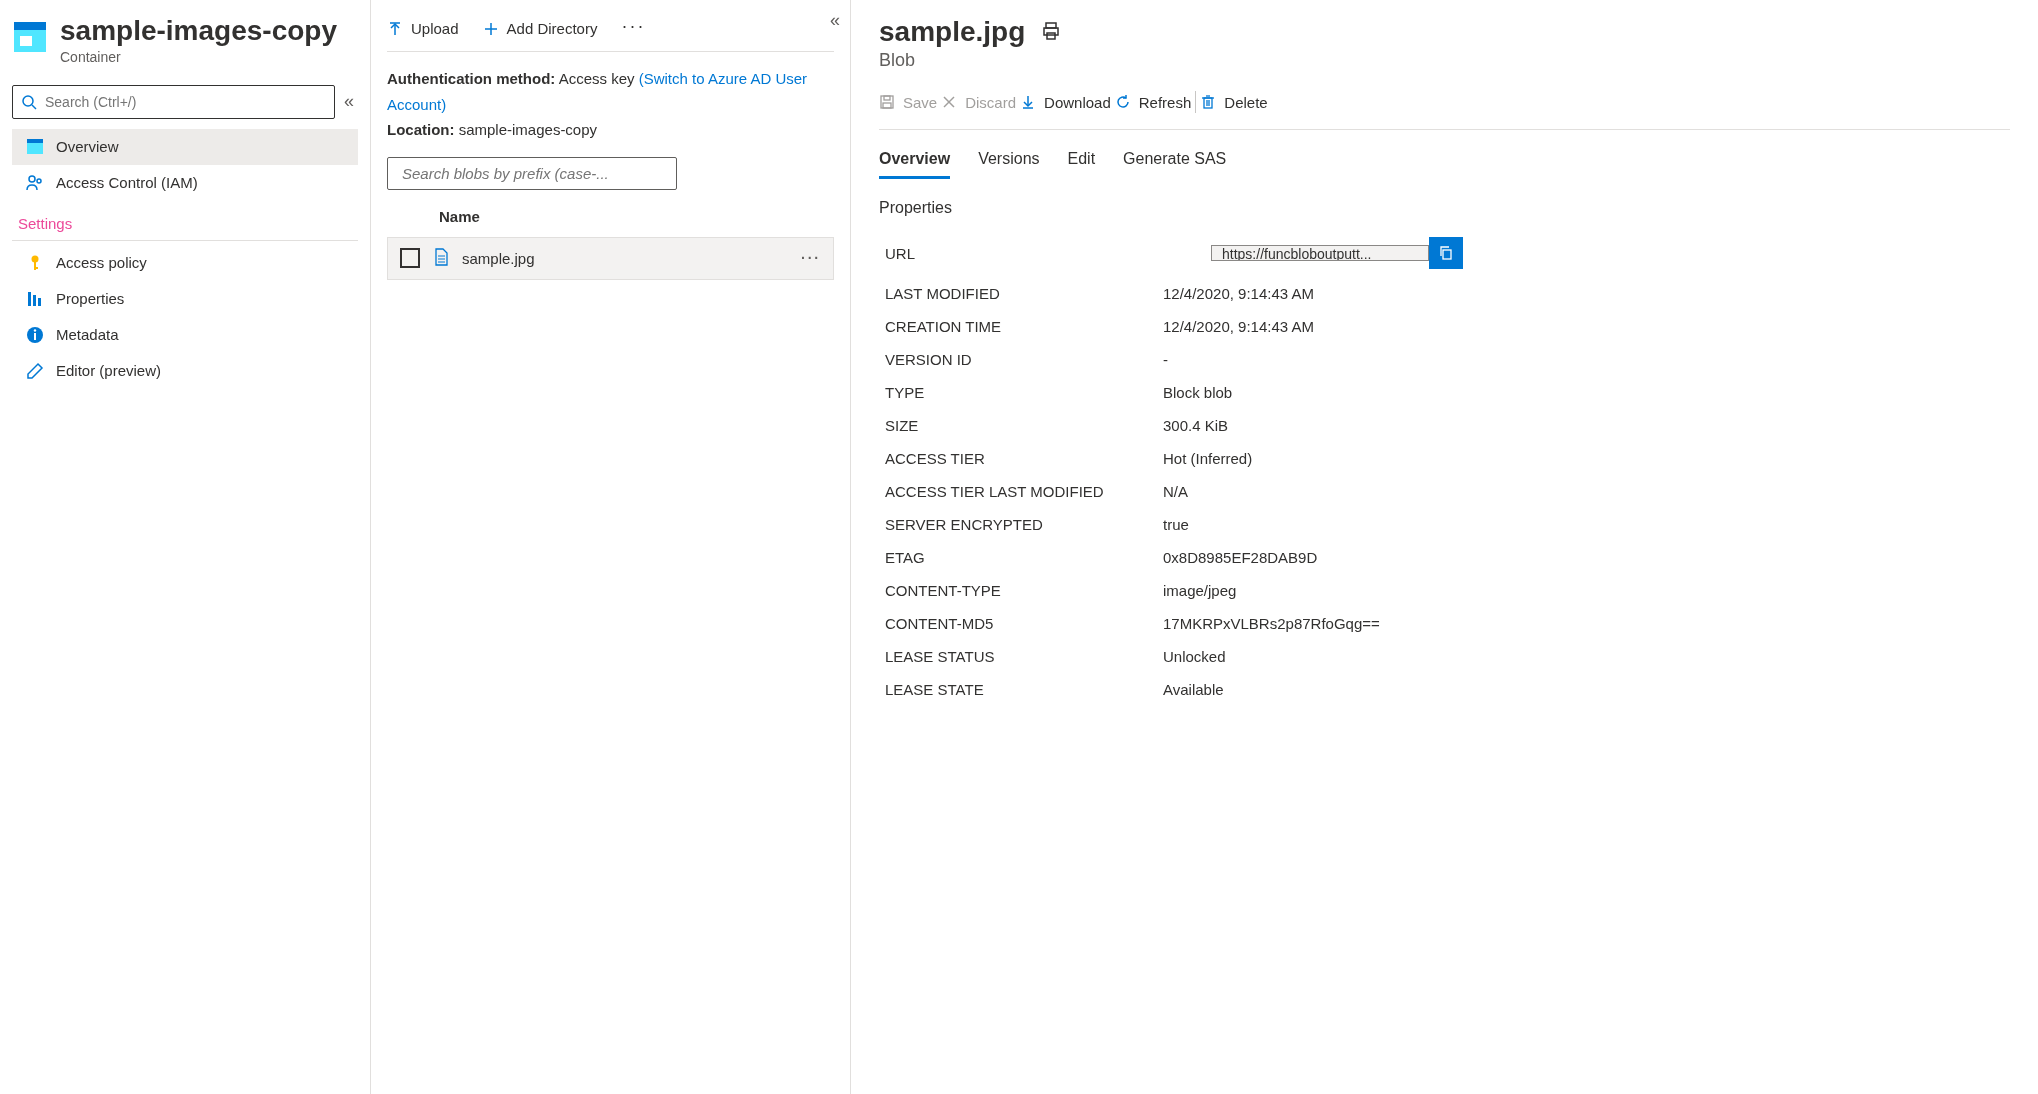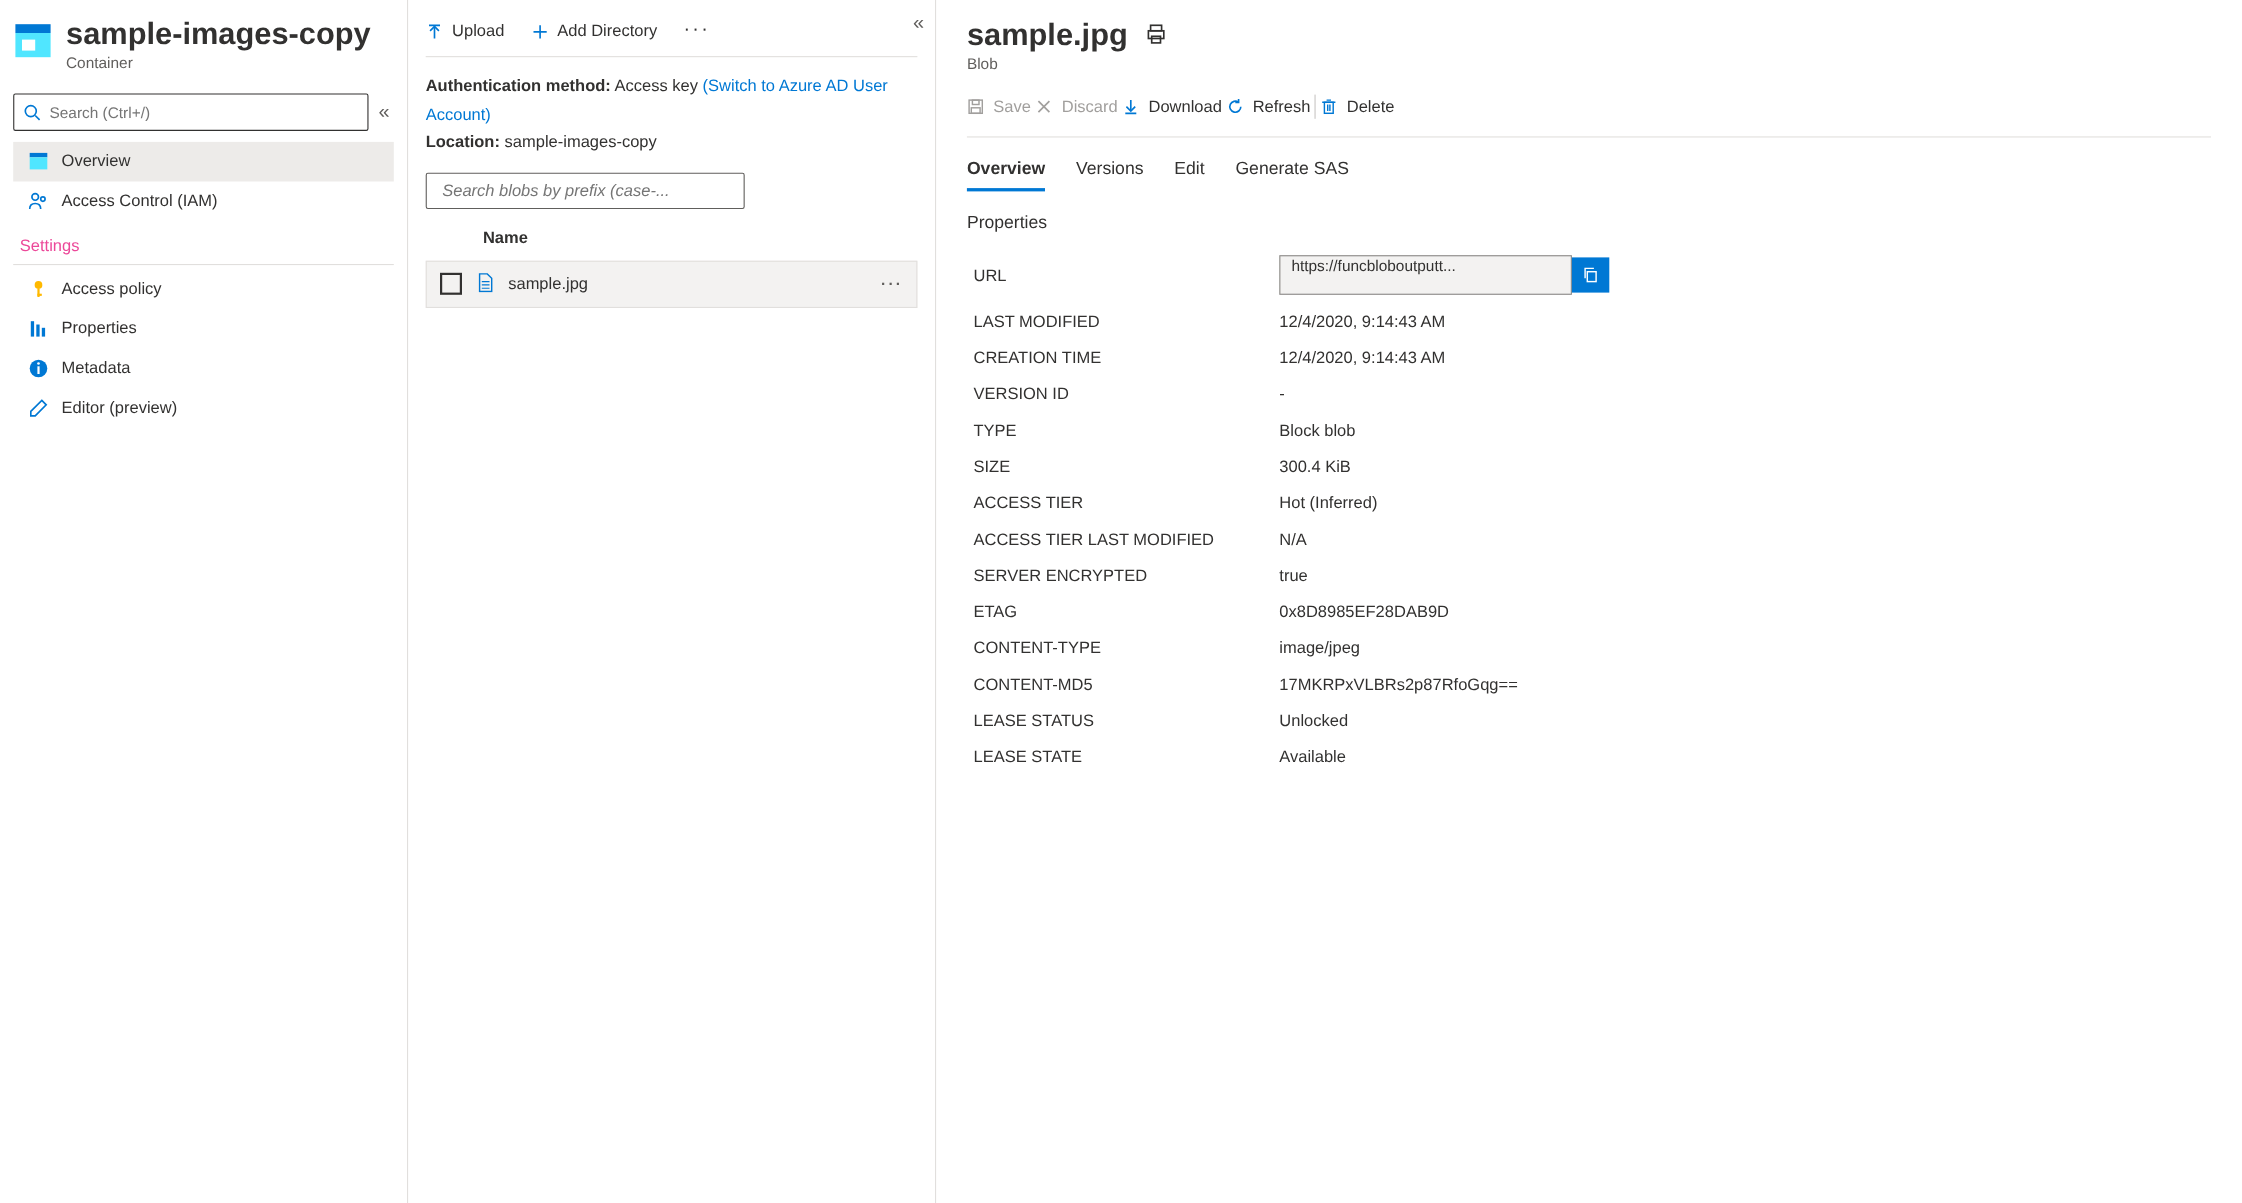--- a/index.html
+++ b/index.html
@@ -48,36 +48,36 @@
     .blob-row { display: flex; align-items: center; padding: 10px 12px; background: #f3f2f1; border: 1px solid #e1dfdd; gap: 12px; }
     .blob-row .cb { width: 20px; height: 20px; border: 2px solid #323130; cursor: pointer; }
     .file-icon { color: #0078d4; }
     .blob-name { flex: 1; font-size: 15px; }
     .row-more { font-weight: bold; letter-spacing: 2px; color: #605e5c; cursor: pointer; }
 
     
     .detail-header { display: flex; align-items: center; gap: 16px; }
     .detail-title { font-size: 28px; font-weight: 600; }
     .print-icon { cursor: pointer; color: #323130; }
-    .detail-subtitle { color: #605e5c; font-size: 14px; margin-top: 2px; margin-bottom: 20px; }
+    .detail-subtitle { color: #605e5c; font-size: 18px; margin-top: 2px; margin-bottom: 20px; }
     .detail-toolbar { display: flex; align-items: center; gap: 4px; padding-bottom: 16px; border-bottom: 1px solid #e1dfdd; flex-wrap: wrap; }
     .dt-btn { display: inline-flex; align-items: center; gap: 8px; font-size: 15px; cursor: pointer; }
     .dt-btn.disabled { color: #a19f9d; cursor: default; }
     .dt-sep { width: 1px; height: 22px; background: #c8c6c4; }
 
     .tabs { display: flex; gap: 28px; margin-top: 20px; margin-bottom: 20px; }
     .tab { padding-bottom: 8px; font-size: 16px; cursor: pointer; color: #323130; }
     .tab.active { color: #323130; font-weight: 600; border-bottom: 3px solid #0078d4; }
 
     .props-title { font-size: 16px; margin-bottom: 12px; }
     .prop-row { display: flex; align-items: center; padding: 8px 0 8px 6px; font-size: 15px; }
     .prop-label { width: 278px; flex-shrink: 0; }
     .prop-value { flex: 1; }
     .url-box { flex: 1; display: flex; align-items: center; max-width: 300px; }
-    .url-input { flex:1; height: 36px; border: 1px solid #8a8886; background: #f3f2f1; padding: 0 10px; font-size: 14px; font-family: inherit; overflow: hidden; text-overflow: ellipsis; white-space: nowrap; }
+    .url-input { flex:1; height: 16px; border: 1px solid #8a8886; background: #f3f2f1; padding: 0 10px; font-size: 14px; font-family: inherit; overflow: hidden; text-overflow: ellipsis; white-space: nowrap; margin-left: 48px; }
     .copy-btn { width: 34px; height: 32px; background: #0078d4; display:flex; align-items:center; justify-content:center; cursor:pointer; }
     .copy-btn svg { color: white; }
   </style>
 </head>
 <body>
 
 <div class="left-pane">
 
   <aside class="sidebar">
     <div class="sidebar-header">

